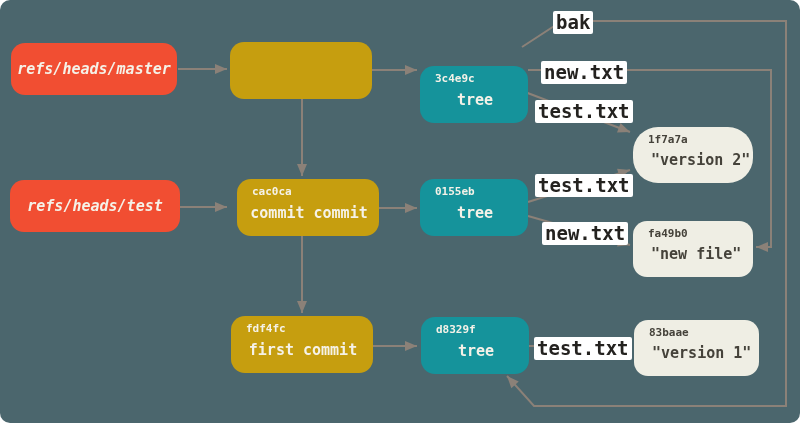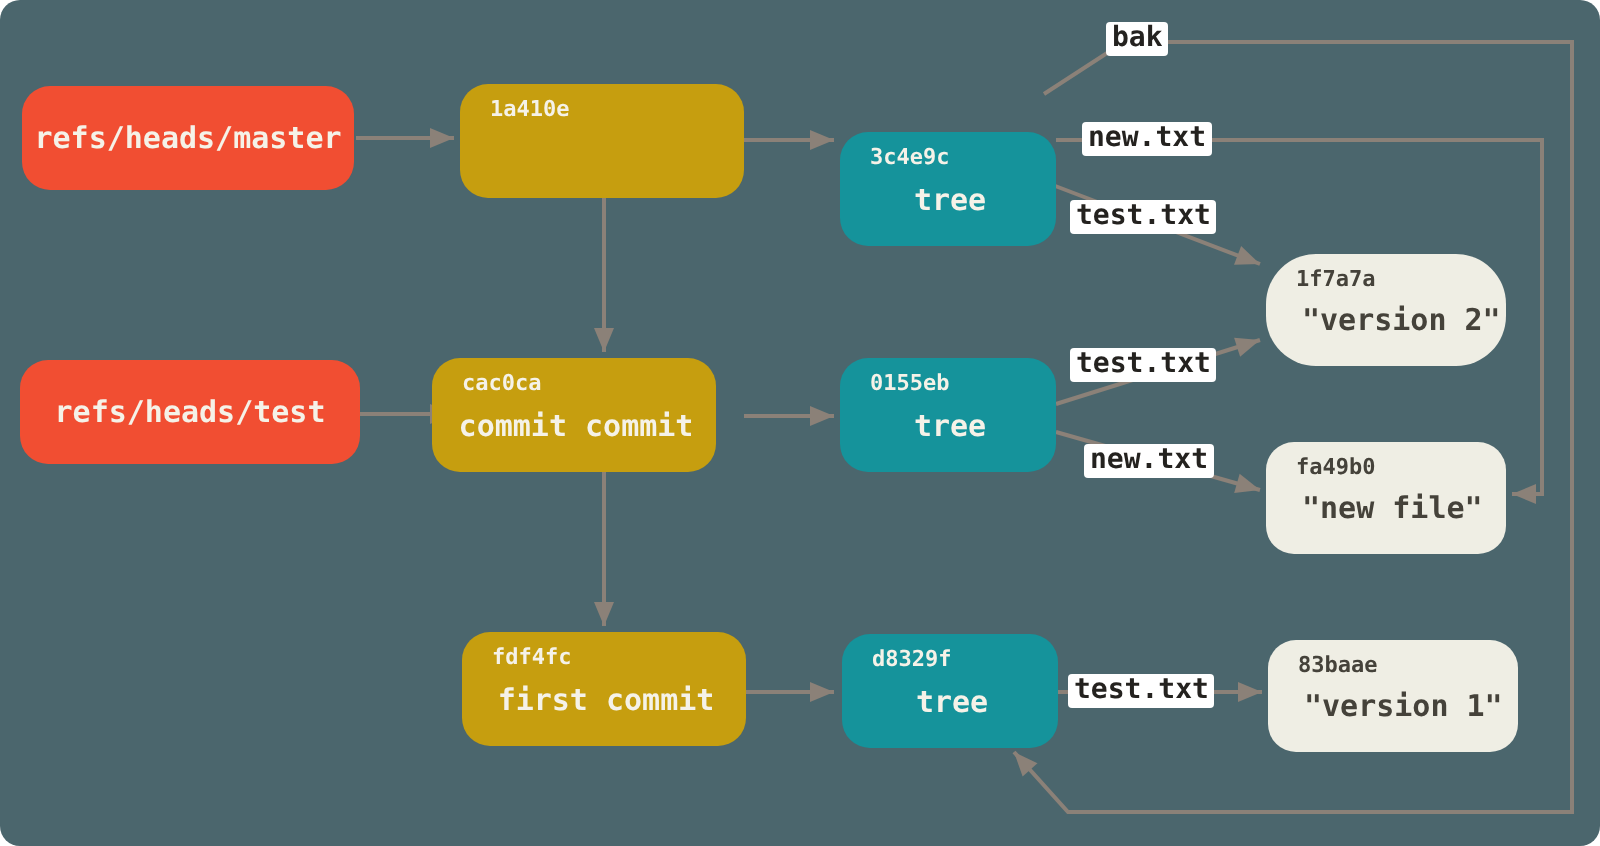--- a/index.html
+++ b/index.html
@@ -54,33 +54,33 @@
   }
   .node .main {
     flex: 1;
     display: flex;
     align-items: center;
     justify-content: center;
     font-size: 15px;
     font-weight: bold;
     white-space: nowrap;
   }
-  .node.ref { background: var(--ref-fill); justify-content: flex-start; padding: 4px 6px; }
+  .node.ref { background: var(--ref-fill); justify-content: flex-start; padding: 4px 6px; font-style: italic; }
   .node.ref .main { flex: 1; }
   .node.commit { background: var(--commit-fill); }
   .node.tree { background: var(--tree-fill); }
   .node.blob { background: var(--blob-fill); color: var(--blob-text); }
   .node.blob .main { justify-content: flex-start; padding-left: 6px; }
 
   .edge-label {
     position: absolute;
     z-index: 3;
     background: var(--edge-label-bg);
     color: var(--edge-label-text);
-    font-size: 14px;
+    font-size: 19px;
     font-weight: bold;
     line-height: 1.1;
     padding: 1px 3px;
     border-radius: 2px;
     white-space: nowrap;
   }
 </style>
 </head>
 <body>
 
@@ -108,23 +108,22 @@
   </svg>
 
   <div class="node ref" style="left:11px; top:43px; width:166px; height:52px;">
     <span class="main">refs/heads/master</span>
   </div>
   <div class="node ref" style="left:10px; top:180px; width:170px; height:52px;">
     <span class="main">refs/heads/test</span>
   </div>
 
   <div class="node commit" style="left:230px; top:42px; width:142px; height:57px;">
-    <span class="hash">1a410e</span>
   </div>
-  <div class="node commit" style="left:216px; top:179px; width:142px; height:57px;">
+  <div class="node commit" style="left:237px; top:179px; width:142px; height:57px;">
     <span class="hash">cac0ca</span>
     <span class="main">commit commit</span>
   </div>
   <div class="node commit" style="left:231px; top:316px; width:142px; height:57px;justify-content:flex-end;">
     <span class="hash">fdf4fc</span>
     <span class="main">first commit</span>
   </div>
 
   <div class="node tree" style="left:420px; top:42px; width:108px; height:57px;margin-top:24px;">
     <span class="hash">3c4e9c</span>

